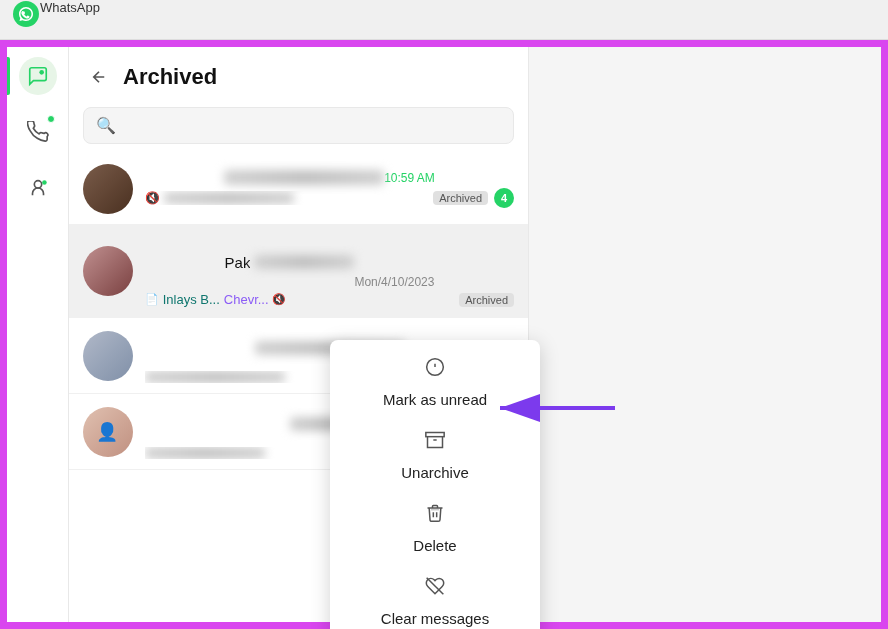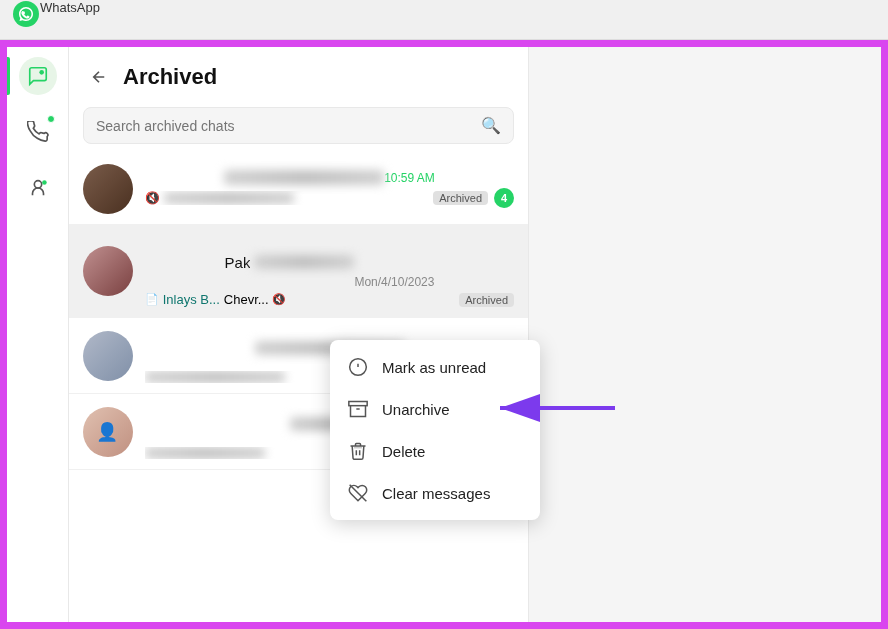--- a/index.html
+++ b/index.html
@@ -267,20 +267,21 @@
       left: 330px;
     }
     .context-menu-item {
       display: flex;
       align-items: center;
       padding: 11px 18px;
       cursor: pointer;
       font-size: 15px;
       color: #222;
       gap: 14px;
+      flex-direction: column;
     }
     .context-menu-icon {
       width: 20px;
       height: 20px;
       color: #555;
       flex-shrink: 0;
     }
 
     
     .arrow-indicator {
@@ -341,21 +342,20 @@
     <div class="chat-header">
       <div class="back-btn">
         <svg width="18" height="18" viewBox="0 0 24 24" fill="none" stroke="#555" stroke-width="2.2">
           <path d="M19 12H5M12 5l-7 7 7 7"></path>
         </svg>
       </div>
       <span class="header-title">Archived</span>
     </div>
 
     <div class="search-bar">
-      <input class="search-input" type="text" readonly="" placeholder="Search archived chats" style="">
       <span class="search-icon">🔍</span>
     </div>
 
     <div class="chat-list">
 
       <div class="chat-item">
         <div class="chat-avatar avatar-1"></div>
         <div class="chat-info">
           <div class="chat-name-row">
             <span class="blurred" style="width:160px; height:15px;"></span>
@@ -381,21 +381,21 @@
             <div style="display:flex; align-items:center; gap:4px;">
               <span class="chat-name">Pak</span>
               <span class="blurred" style="width:100px; height:14px;"></span>
             </div>
             <span class="chat-time muted">Mon/4/10/2023</span>
           </div>
           <div class="chat-preview-row">
             <div class="chat-preview">
               <span style="color:#888; font-size:11px;">📄</span>
               <span style="color:#0f766e; font-size:13px;">Inlays B...</span>
-              <span style="color:#000000; font-size:13px;">Chevr...</span>
+              <span style="color:#8b5cf6; font-size:13px;">Chevr...</span>
               <span style="font-size:11px; color:#888;">🔇</span>
             </div>
             <div class="chat-badges">
               <span class="badge-archived">Archived</span>
             </div>
           </div>
         </div>
       </div>
 
       <div class="chat-item">

